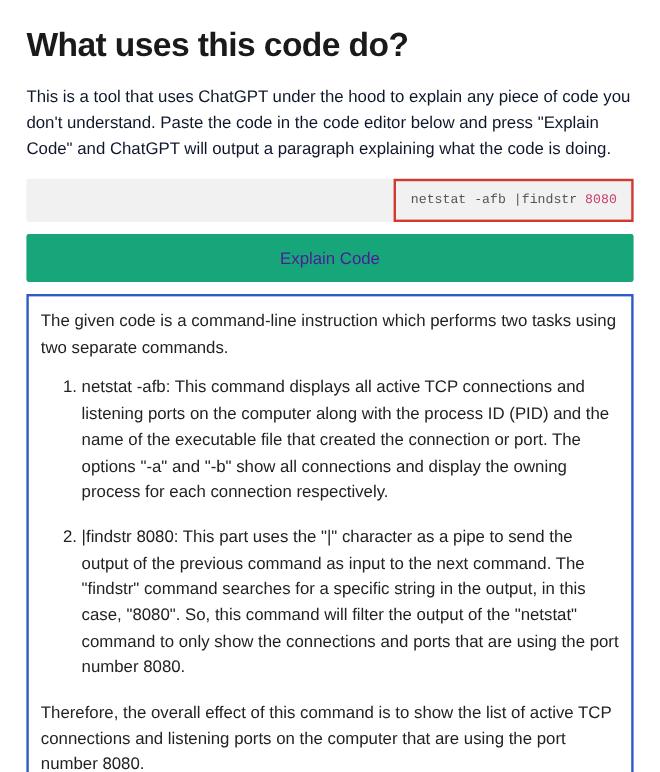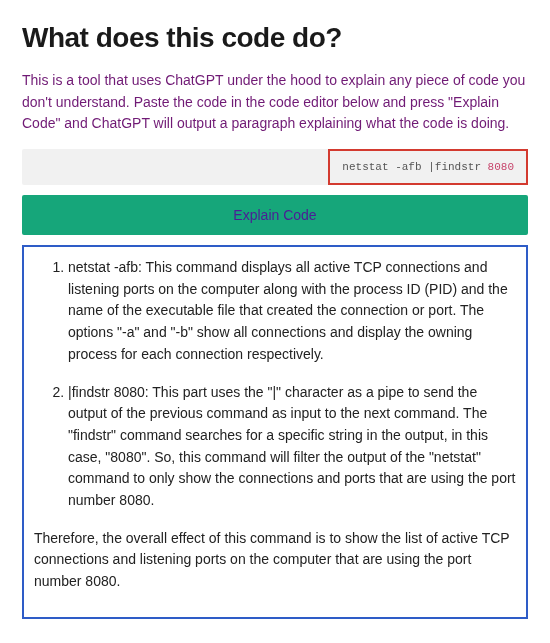--- a/index.html
+++ b/index.html
@@ -14,21 +14,21 @@
   h1 {
     font-size: 28px;
     font-weight: 800;
     margin: 0 0 16px 0;
     letter-spacing: -0.5px;
   }
   .intro {
     font-size: 14px;
     line-height: 1.55;
     margin: 0 0 14px 0;
-    color: #701a75;
+    color: #0f172a;
   }
   .code-area {
     background: #f1f1f1;
     padding: 0;
     margin-bottom: 8px;
     border-radius: 2px;
     text-align: right;
   }
   .code-inner {
     display: inline-block;
@@ -63,31 +63,32 @@
   }
   .explanation p { margin: 0 0 12px 0; }
   .explanation ol { margin: 0 0 12px 0; padding-left: 34px; }
   .explanation li { margin-bottom: 16px; }
 </style>
 </head>
 <body>
 
 
 
-<h1>What does this code do?</h1>
+<h1>What uses this code do?</h1>
 
 <p class="intro">This is a tool that uses ChatGPT under the hood to explain any piece of code you don't understand. Paste the code in the code editor below and press "Explain Code" and ChatGPT will output a paragraph explaining what the code is doing.</p>
 
 <div class="code-area">
   <div class="code-inner"><span>netstat -afb |findstr </span><span class="num">8080</span></div>
 </div>
 
 <button class="explain-btn">Explain Code</button>
 
 <div class="explanation">
+  <p>The given code is a command-line instruction which performs two tasks using two separate commands.</p>
   <ol>
     <li>netstat -afb: This command displays all active TCP connections and listening ports on the computer along with the process ID (PID) and the name of the executable file that created the connection or port. The options "-a" and "-b" show all connections and display the owning process for each connection respectively.</li>
     <li>|findstr 8080: This part uses the "|" character as a pipe to send the output of the previous command as input to the next command. The "findstr" command searches for a specific string in the output, in this case, "8080". So, this command will filter the output of the "netstat" command to only show the connections and ports that are using the port number 8080.</li>
   </ol>
   <p>Therefore, the overall effect of this command is to show the list of active TCP connections and listening ports on the computer that are using the port number 8080.</p>
 </div>
 
 
 
 

